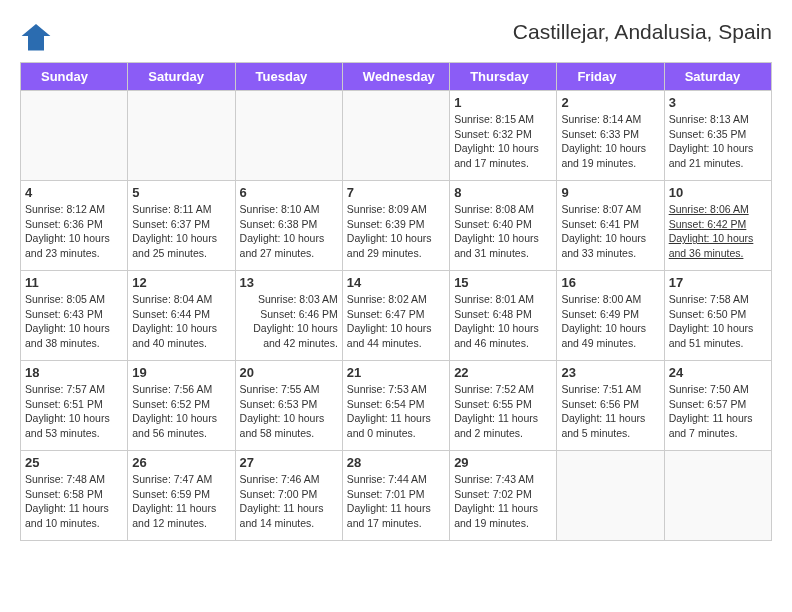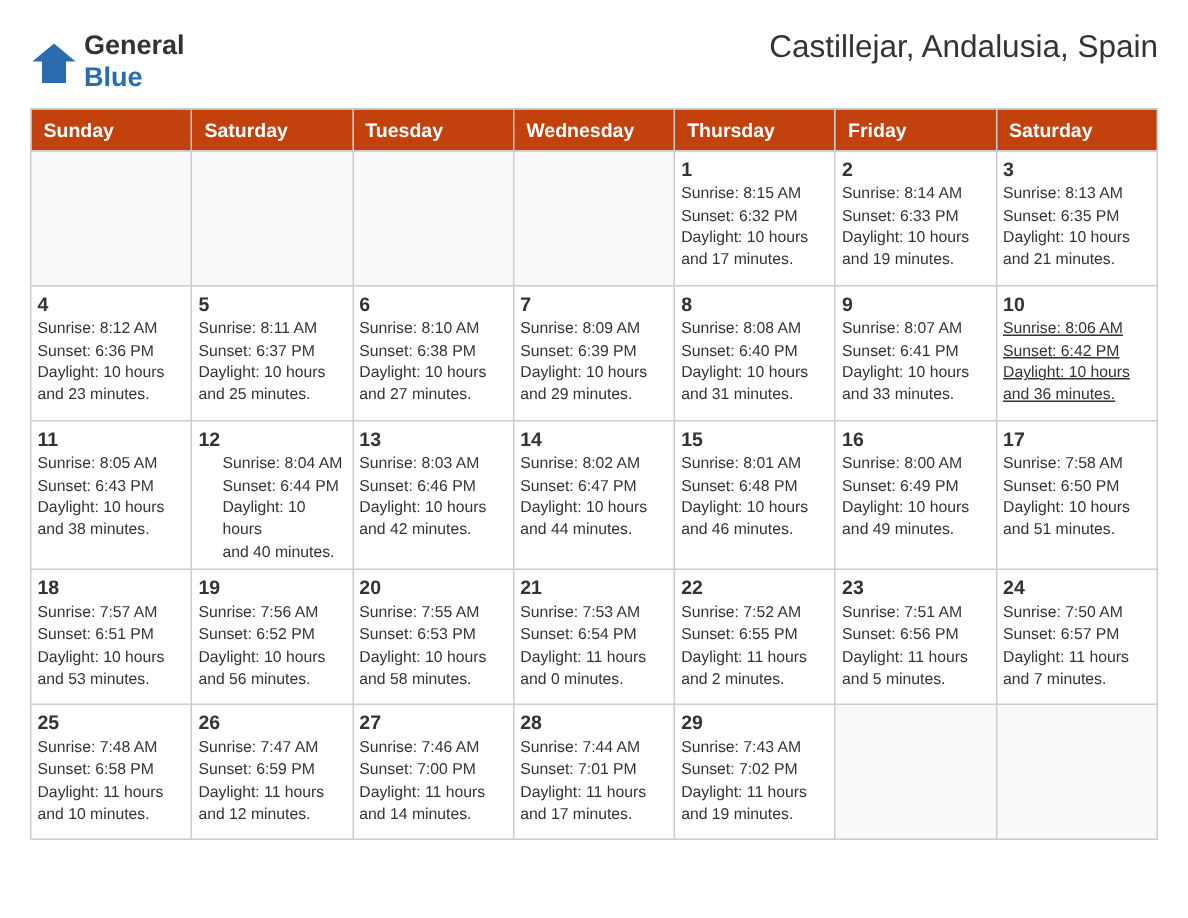--- a/index.html
+++ b/index.html
@@ -44,25 +44,25 @@
     .location-title {
       font-size: 21px;
       color: #333;
     }
     table {
       width: 100%;
       border-collapse: collapse;
       table-layout: fixed;
     }
     thead tr th {
-      background-color: #c2410c;
+      background-color: #8b5cf6;
       color: #fff;
       font-size: 13px;
       font-weight: bold;
-      padding: 6px 8px;
+      padding: 6px 20px;
       text-align: left;
       border: 1px solid #ccc;
     }
     tbody tr td {
       border: 1px solid #ccc;
       vertical-align: top;
       padding: 4px;
       height: 90px;
       font-size: 11px;
       color: #333;
@@ -86,24 +86,20 @@
     }
   </style>
 </head>
 <body>
 
 <div class="header">
   <div class="logo">
     <svg class="logo-icon" viewBox="0 0 40 40" xmlns="http://www.w3.org/2000/svg">
       <polygon points="20,5 38,20 30,20 30,38 10,38 10,20 2,20" fill="#2B6CB0"></polygon>
     </svg>
-    <div class="logo-text">
-      <span class="logo-general">General</span>
-      <span class="logo-blue">Blue</span>
-    </div>
   </div>
   <div class="title-block">
     <div class="location-title">Castillejar, Andalusia, Spain</div>
   </div>
 </div>
 
 <table>
   <thead>
     <tr id="header-row">
         <th>Sunday</th>
@@ -197,28 +193,28 @@
       <tr>
         <td>
           <div class="day-number">11</div>
           <div class="day-info" style="white-space: pre-line;">Sunrise: 8:05 AM
 Sunset: 6:43 PM
 Daylight: 10 hours
 and 38 minutes.</div>
         </td>
         <td>
           <div class="day-number">12</div>
-          <div class="day-info" style="white-space: pre-line; margin-left: 16px;">Sunrise: 8:04 AM
+          <div class="day-info" style="white-space: pre-line;">Sunrise: 8:04 AM
 Sunset: 6:44 PM
 Daylight: 10 hours
 and 40 minutes.</div>
         </td>
         <td>
           <div class="day-number">13</div>
-          <div class="day-info" style="white-space: pre-line;">Sunrise: 8:03 AM
+          <div class="day-info" style="white-space: pre-line; text-align: right;">Sunrise: 8:03 AM
 Sunset: 6:46 PM
 Daylight: 10 hours
 and 42 minutes.</div>
         </td>
         <td>
           <div class="day-number">14</div>
           <div class="day-info" style="white-space: pre-line;">Sunrise: 8:02 AM
 Sunset: 6:47 PM
 Daylight: 10 hours
 and 44 minutes.</div>

